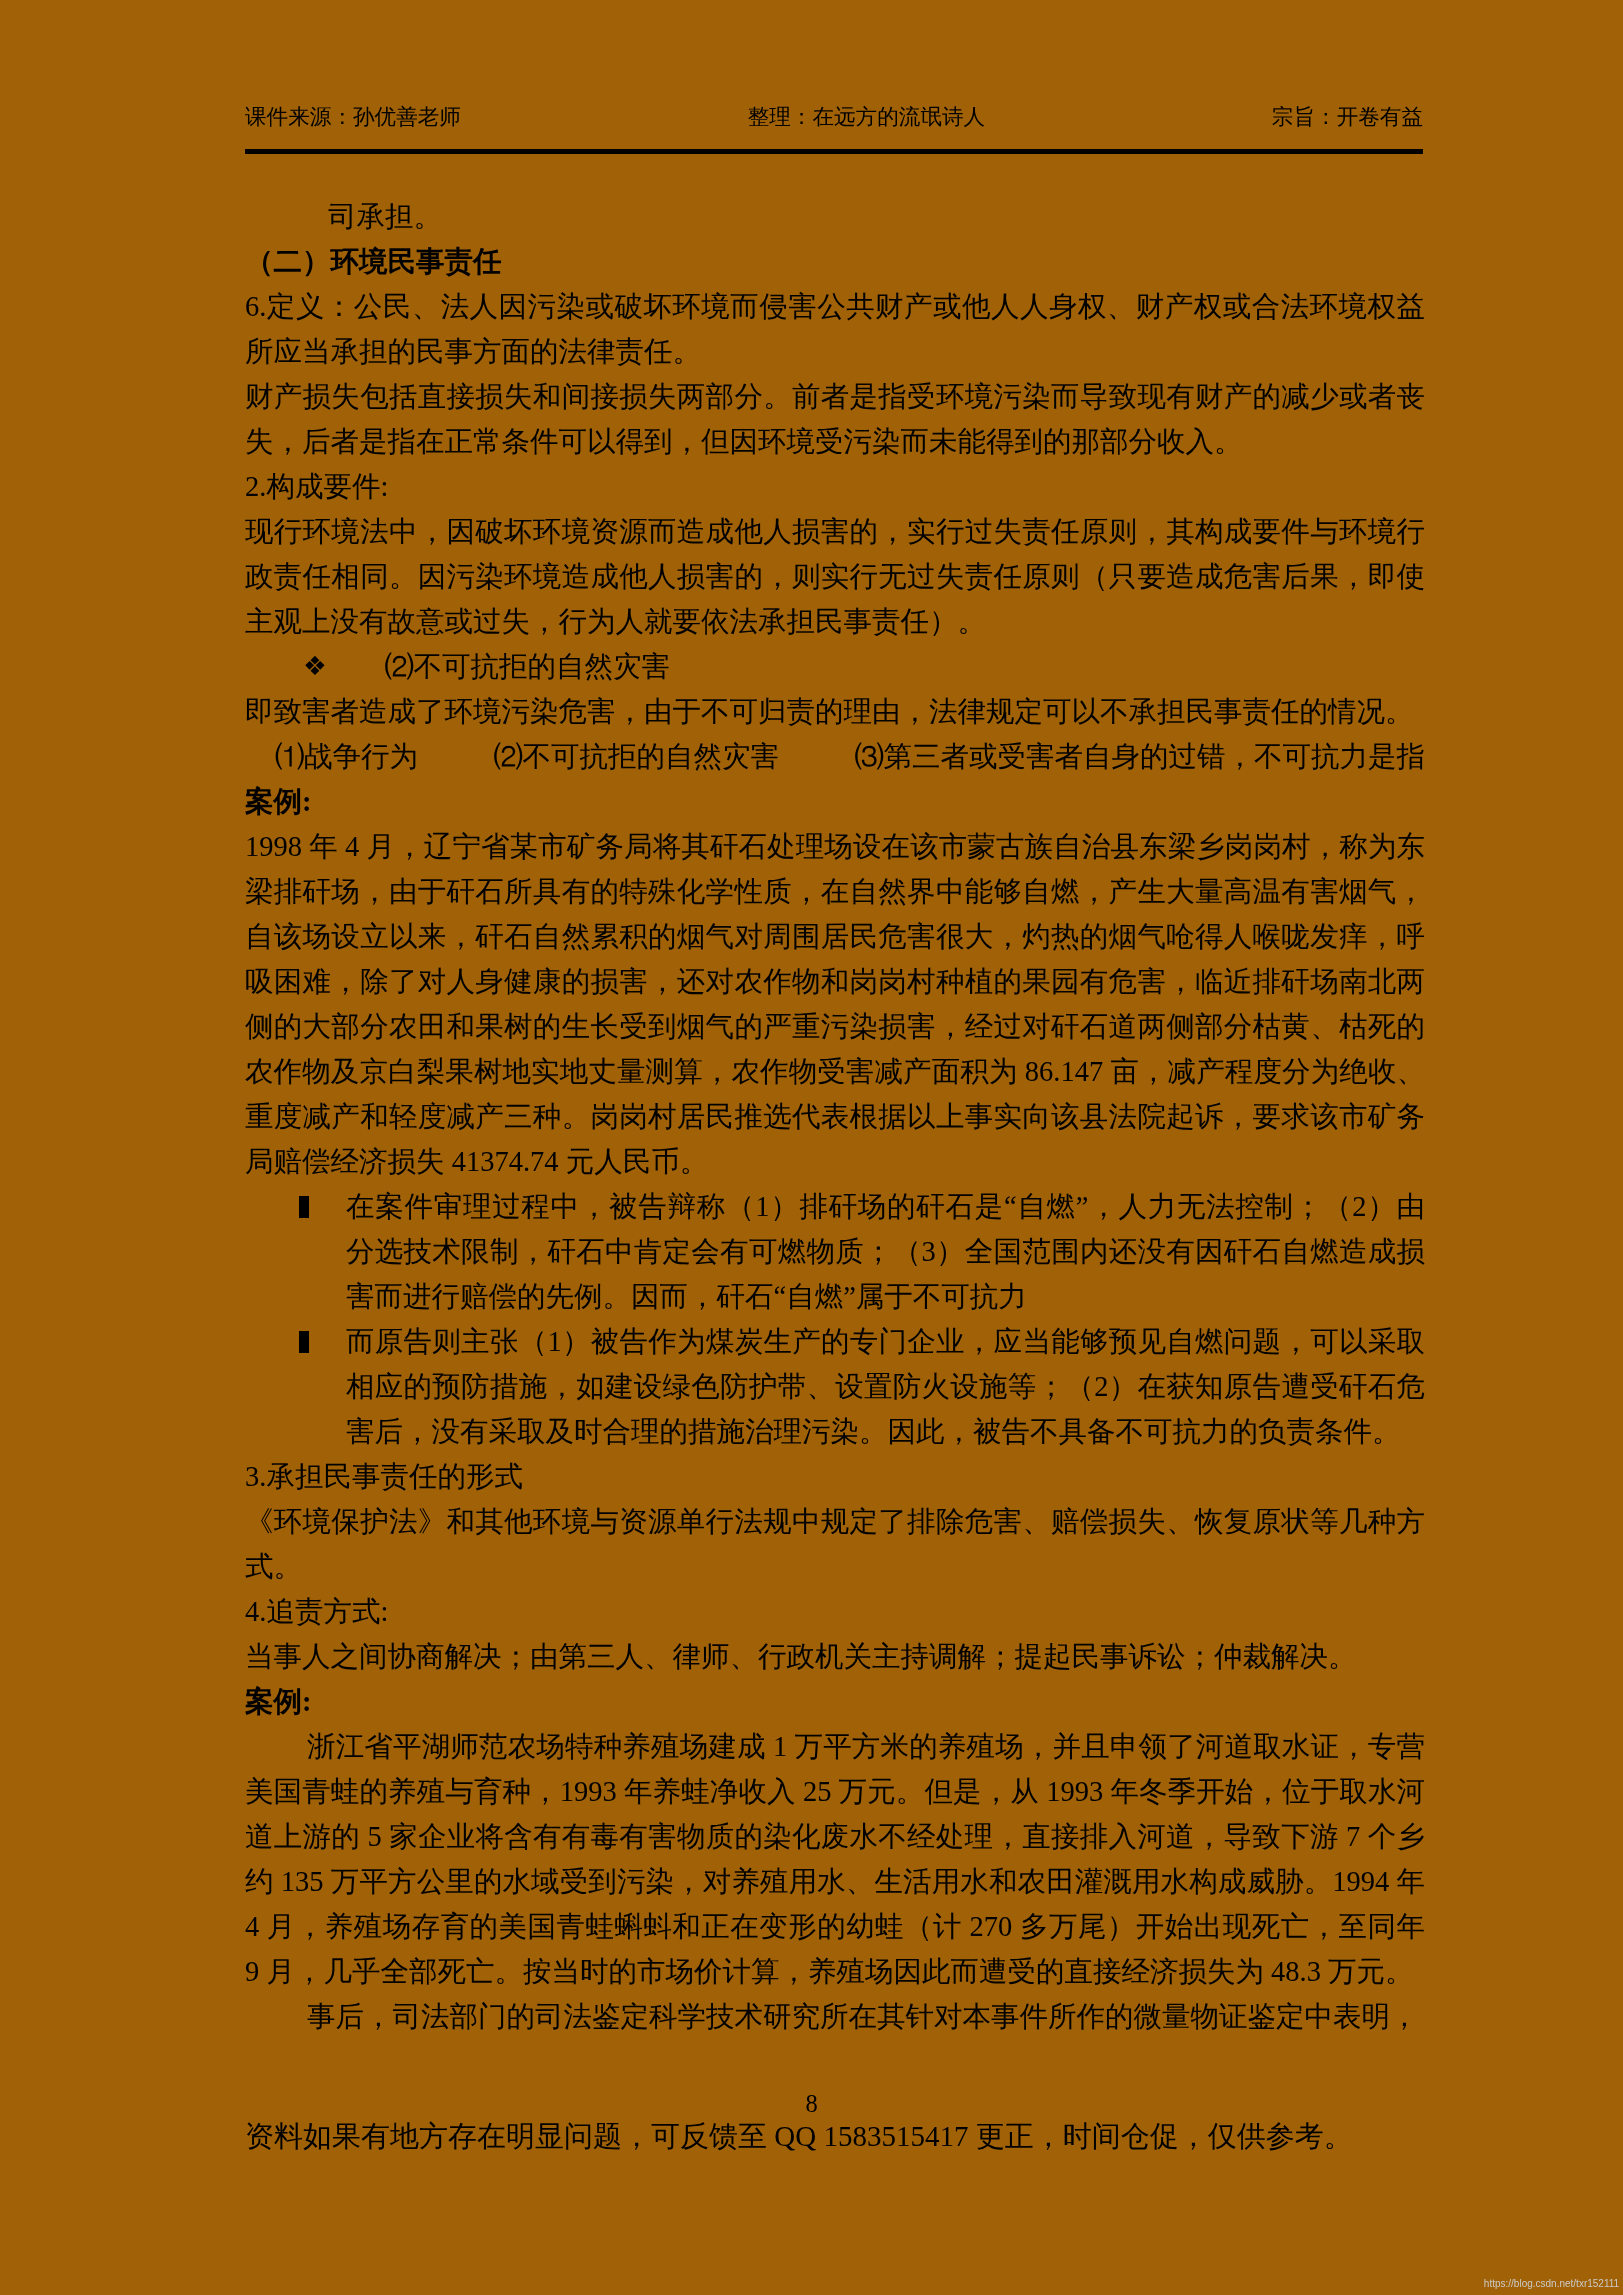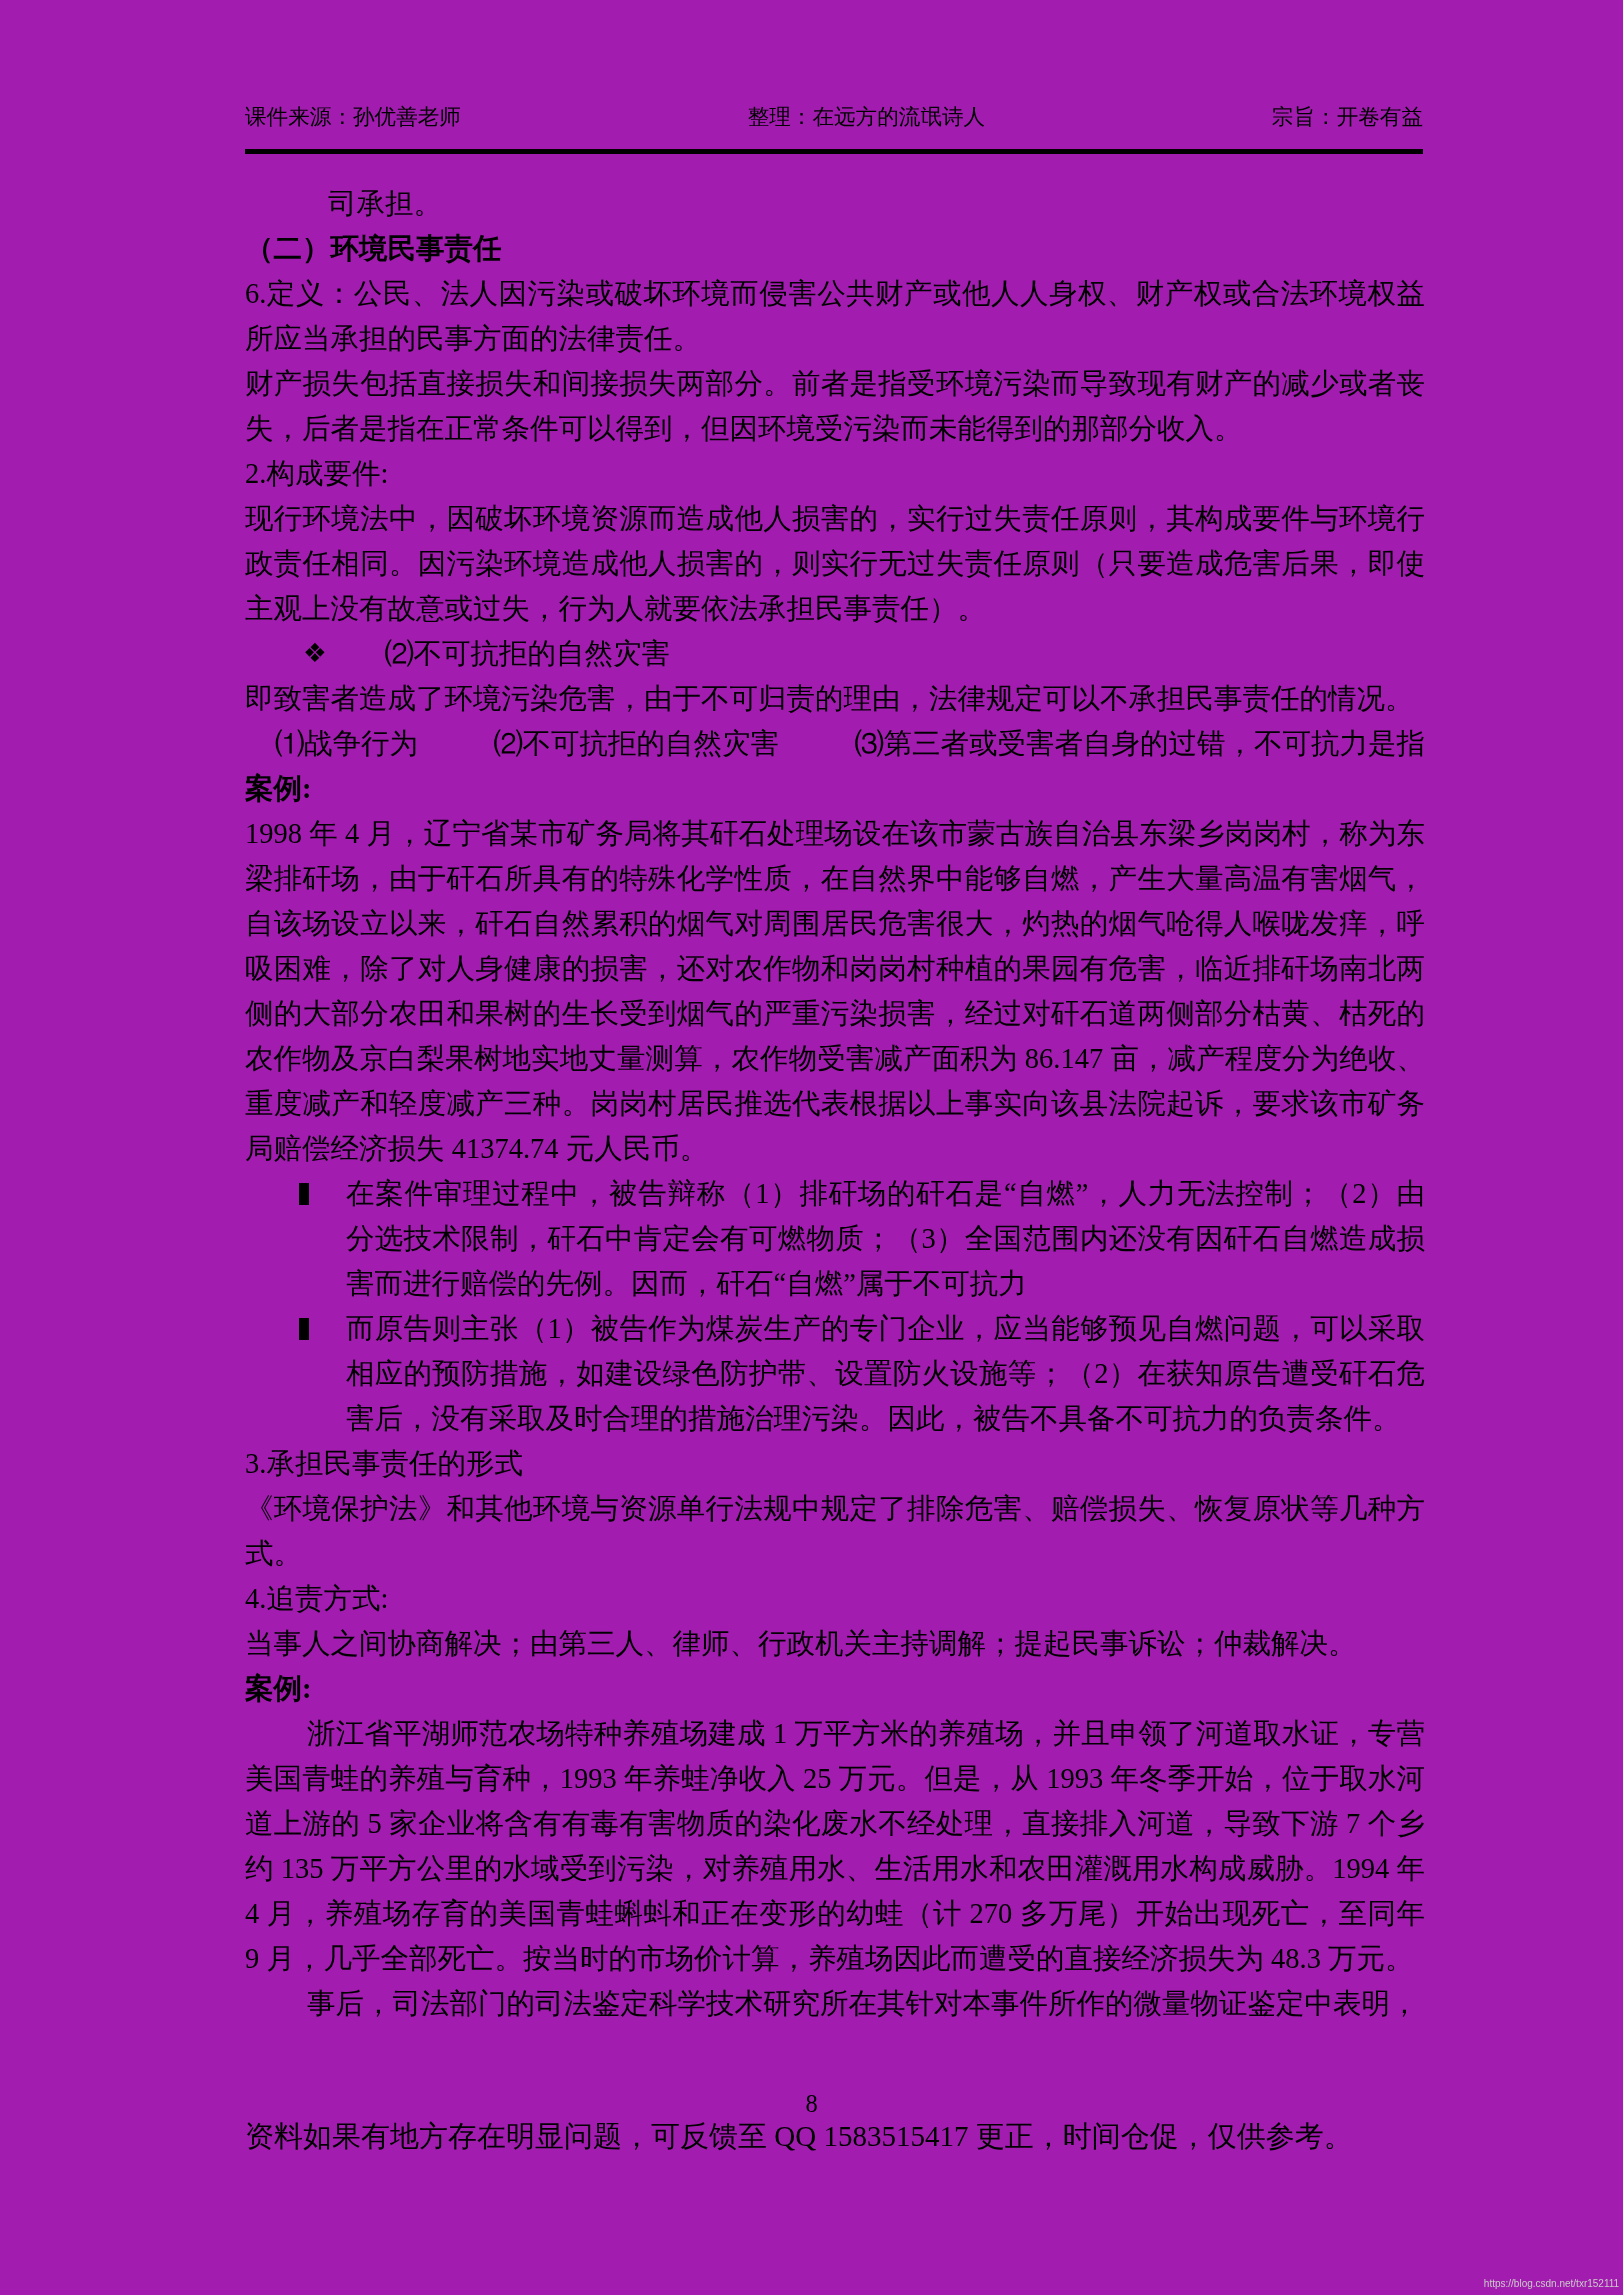--- a/index.html
+++ b/index.html
@@ -1,35 +1,35 @@
 <!DOCTYPE html>
 <html style="font-size:7.9px"><head>
 <meta charset="utf-8">
 <style>
   html,body{margin:0;padding:0;}
   body{
     width:1623px;height:2295px;position:relative;background:#ffffff;
     font-family:"Liberation Serif","DejaVu Serif",serif;color:#000000;
     overflow:hidden;
   }
-  .page{position:absolute;left:0;top:0;width:1623px;height:2295px;background:#a21caf;}
+  .page{position:absolute;left:0;top:0;width:1623px;height:2295px;background:#a16207;}
 
   
   .doc-header{
     position:absolute;left:245px;top:104px;width:1178px;
     display:flex;justify-content:space-between;align-items:baseline;
     font-size:21.6px;line-height:27.5px;white-space:nowrap;
   }
   .header-rule{
     position:absolute;left:245px;top:149px;width:1178px;height:4.9px;background:#000000;
   }
 
   
   .doc-body{
-    position:absolute;left:245px;top:181px;width:1180px;
+    position:absolute;left:245px;top:194px;width:1180px;
     font-size:28.5px;line-height:45px;
     text-align:justify;text-justify:inter-ideograph;
   }
   .blk{margin:0;padding:0;}
   .bold{font-weight:bold;text-align:left;}
   .cont-indent{padding-left:83px;text-align:left;}
   .first-indent{text-indent:62px;}
   .inline-gaps{text-align:right;}
   .inline-gaps .part{margin-right:76px;}
   .inline-gaps .part:last-child{margin-right:0;}

